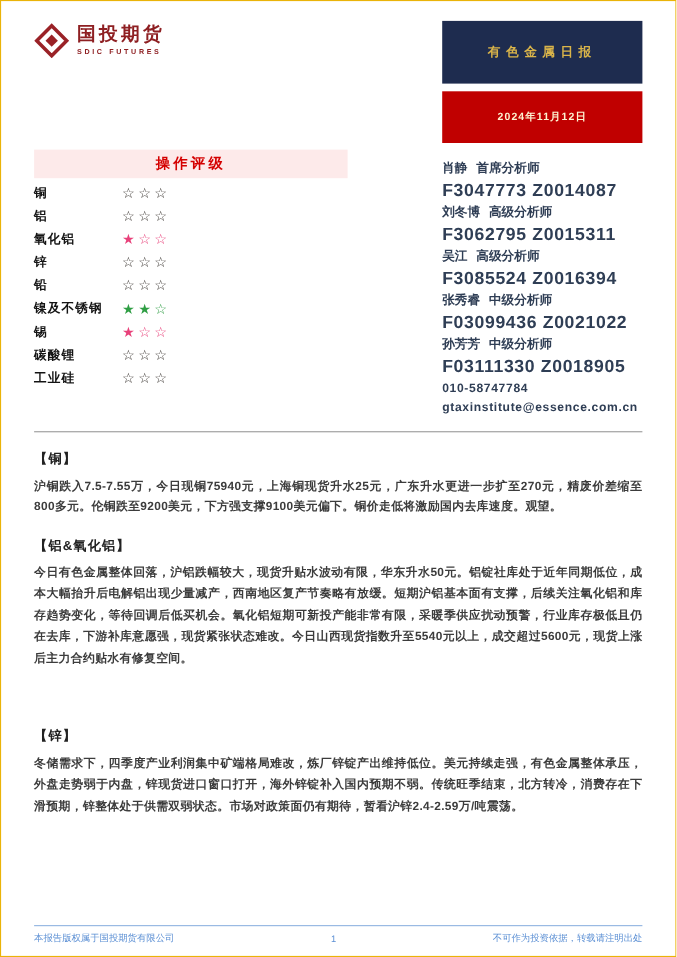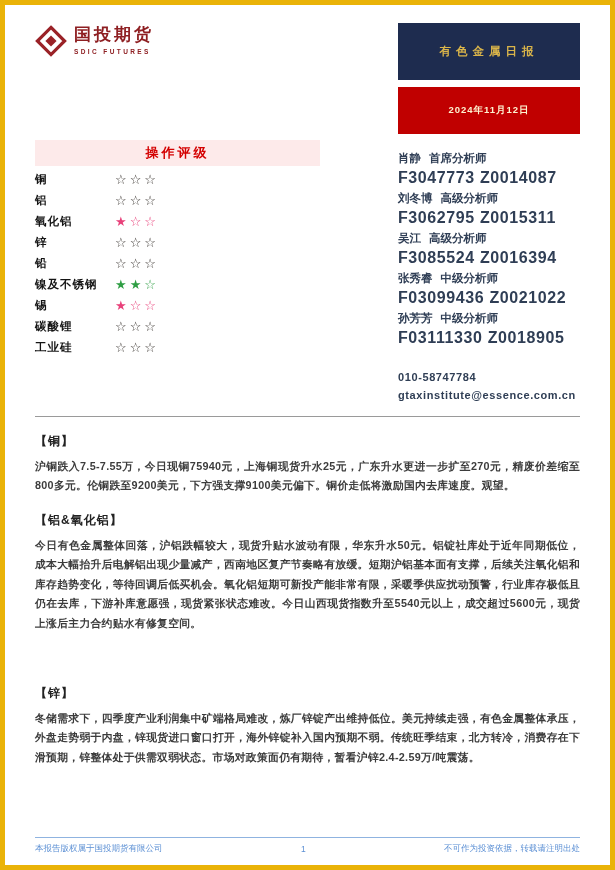--- a/index.html
+++ b/index.html
@@ -1,19 +1,19 @@
 <!DOCTYPE html>
 <html><head>
 <meta charset="utf-8">
 <style>
   * { margin:0; padding:0; box-sizing:border-box; }
   html,body { background:#ffffff; }
   body { font-family:"Liberation Sans","DejaVu Sans",sans-serif; }
   .page { width:615px; height:870px; background:#ffffff; position:relative;
-          padding:18px 30px 0; border:5px solid #eab308; overflow:hidden; }
+          padding:18px 30px 0; border:1px solid #eab308; overflow:hidden; }
 
   
   .hdr { display:flex; justify-content:space-between; align-items:flex-start; }
   .logo { display:flex; align-items:flex-start; gap:7px; }
   .logo svg { display:block; margin-top:2px; }
   .brand { font-size:17px; font-weight:bold; color:#8e1f22; letter-spacing:3px; }
   .brand-sub { font-size:6.5px; font-weight:bold; color:#8e1f22; letter-spacing:2.4px; margin-top:2px; }
   .title-col { width:182px; }
   .title-box { background:#1e2c4f; color:#d9b44a; font-weight:bold; font-size:11.5px;
                text-align:center; padding:21px 0; letter-spacing:5px; }
@@ -23,24 +23,24 @@
   
   .info { display:flex; justify-content:space-between; margin-top:6px; }
   .ratings-col { width:285px; }
   .ratings-title { background:#fdeaea; color:#d40000; font-size:13px; font-weight:bold;
                    text-align:center; padding:4px 0; letter-spacing:3px; }
   .rating-row { display:flex; align-items:center; margin-top:6px; height:15px; }
   .metal { width:80px; font-size:11.5px; font-weight:bold; color:#141414; letter-spacing:1px; }
   .stars { font-size:13px; letter-spacing:3px; line-height:1; }
 
   .analysts-col { width:182px; padding-top:8px; }
-  .analyst-line { font-size:11.5px; font-weight:bold; color:#2f3e55; line-height:20px; }
+  .analyst-line { font-size:11.5px; font-weight:bold; color:#2f3e55; line-height:20px;font-family:Liberation Mono, monospace; }
   .analyst-line .a-name { margin-right:8px; }
   .analyst-codes { font-size:16px; font-weight:bold; color:#2f3e55; line-height:20px; letter-spacing:0.6px; }
-  .contact { margin-top:20px; }
+  .contact { }
   .contact-line { font-size:11px; font-weight:bold; color:#2f3e55; line-height:18px;
                   letter-spacing:0.6px; word-break:break-all; }
 
   .divider { border:none; border-top:1px solid #9a9a9a; margin-top:12px; }
 
   
   .report-section { margin-top:16px; }
   .section-heading { font-size:12px; font-weight:bold; color:#222222; letter-spacing:1px; }
   .section-body { margin-top:7px; font-size:10.8px; font-weight:bold; color:#3c3c3c;
                   line-height:1.8; text-align:justify; letter-spacing:0.3px; }

